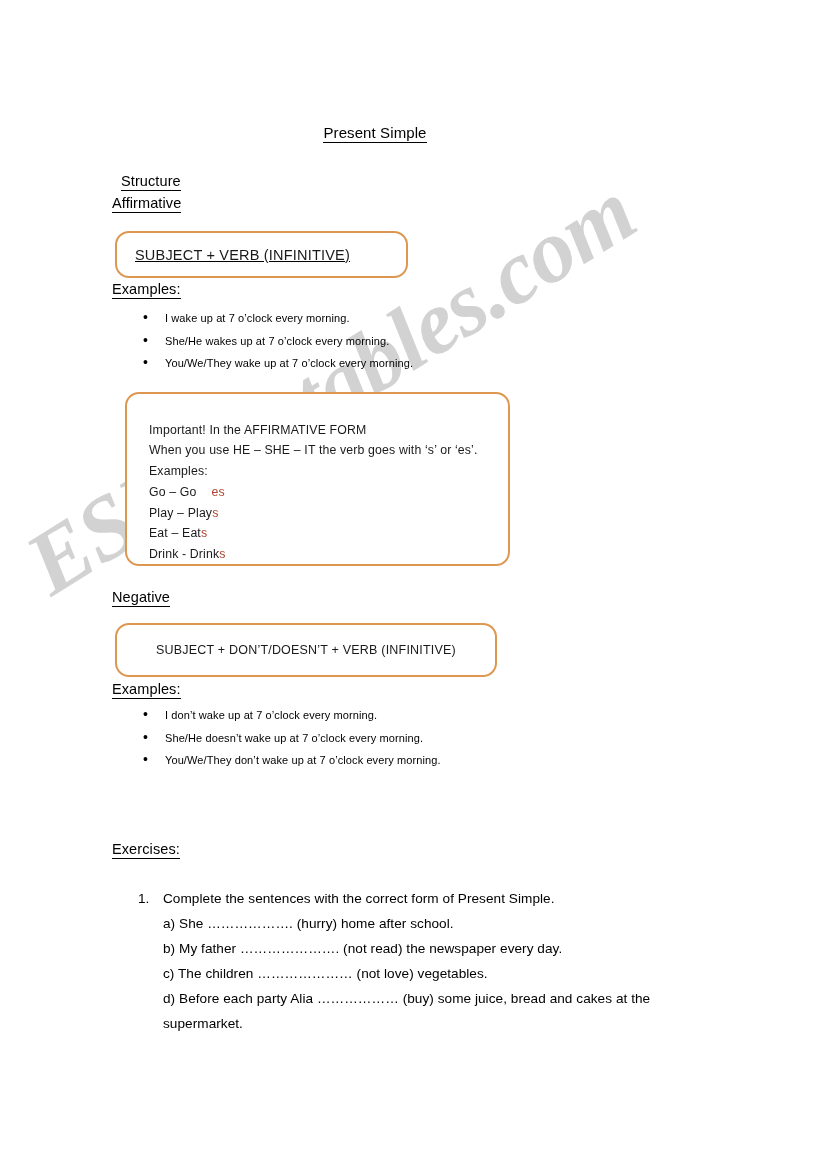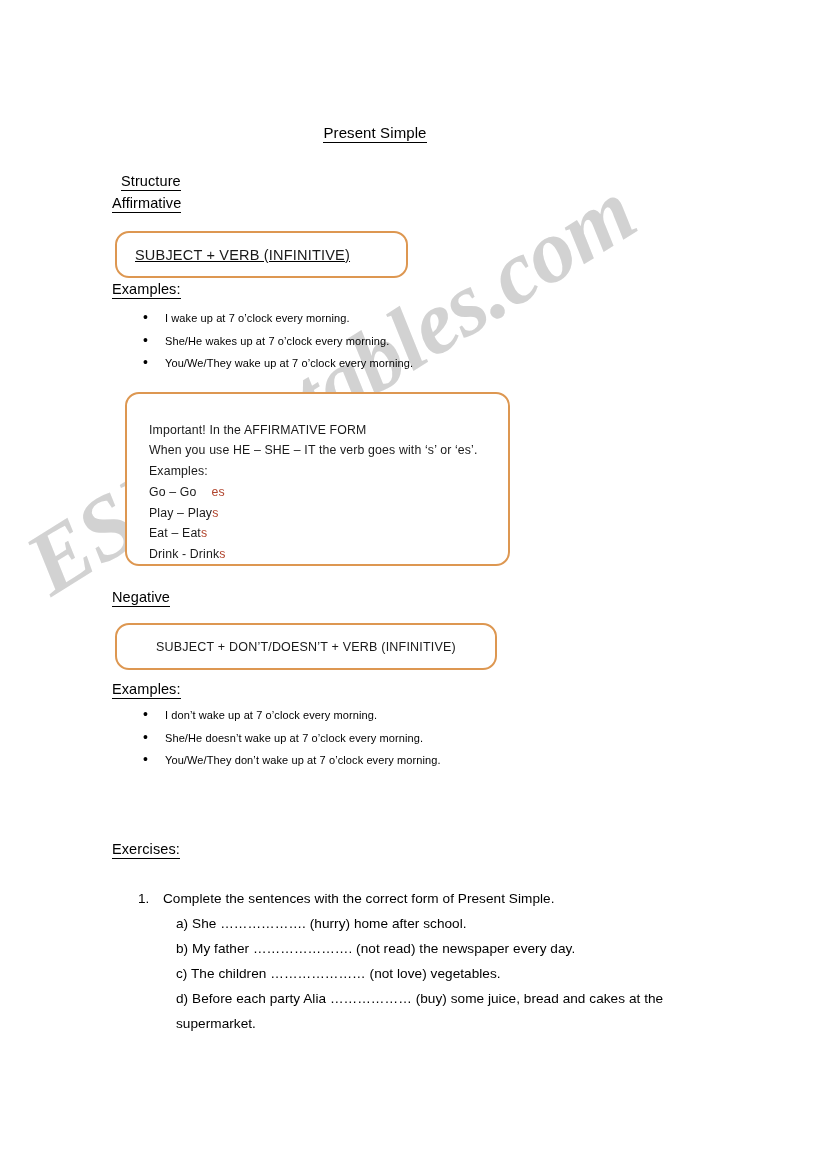--- a/index.html
+++ b/index.html
@@ -156,21 +156,21 @@
     top: 0;
     width: 25px;
     font-size: 13.6px;
   }
   .ex-prompt {
     margin-left: 25px;
     display: block;
     white-space: nowrap;
   }
   .ex-sub {
-    margin-left: 38px;
+    margin-left: 25px;
     display: block;
     white-space: nowrap;
   }
   .ex-sub.wrap {
     white-space: normal;
     width: 516px;
   }
 </style>
 </head>
 <body>
@@ -218,21 +218,21 @@
         <div class="line"><span>Play – Play</span><span class="suffix" style="color: rgb(177, 69, 46);">s</span></div>
         <div class="line"><span>Eat – Eat</span><span class="suffix" style="color: rgb(177, 69, 46);">s</span></div>
         <div class="line"><span>Drink - Drink</span><span class="suffix" style="color: rgb(177, 69, 46);">s</span></div>
       </div>
     </div>
 
     <div class="abs heading" style="left:112px; top:589px;">
       <span class="u">Negative</span>
     </div>
 
-    <div class="obox center" style="left: 115px; top: 623px; width: 382px; height: 47px; border-color: rgb(221, 151, 81);">
+    <div class="obox center" style="left: 115px; top: 623px; width: 382px; height: 54px; border-color: rgb(221, 151, 81);">
       <div class="boxtext small">SUBJECT + DON’T/DOESN’T + VERB (INFINITIVE)</div>
     </div>
 
     <div class="abs heading" style="left:112px; top:681px;">
       <span class="u">Examples:</span>
     </div>
 
     <ul class="bullets" style="left:142px; top:704px;">
       <li>I don’t wake up at 7 o’clock every morning.</li>
       <li>She/He doesn’t wake up at 7 o’clock every morning.</li>

